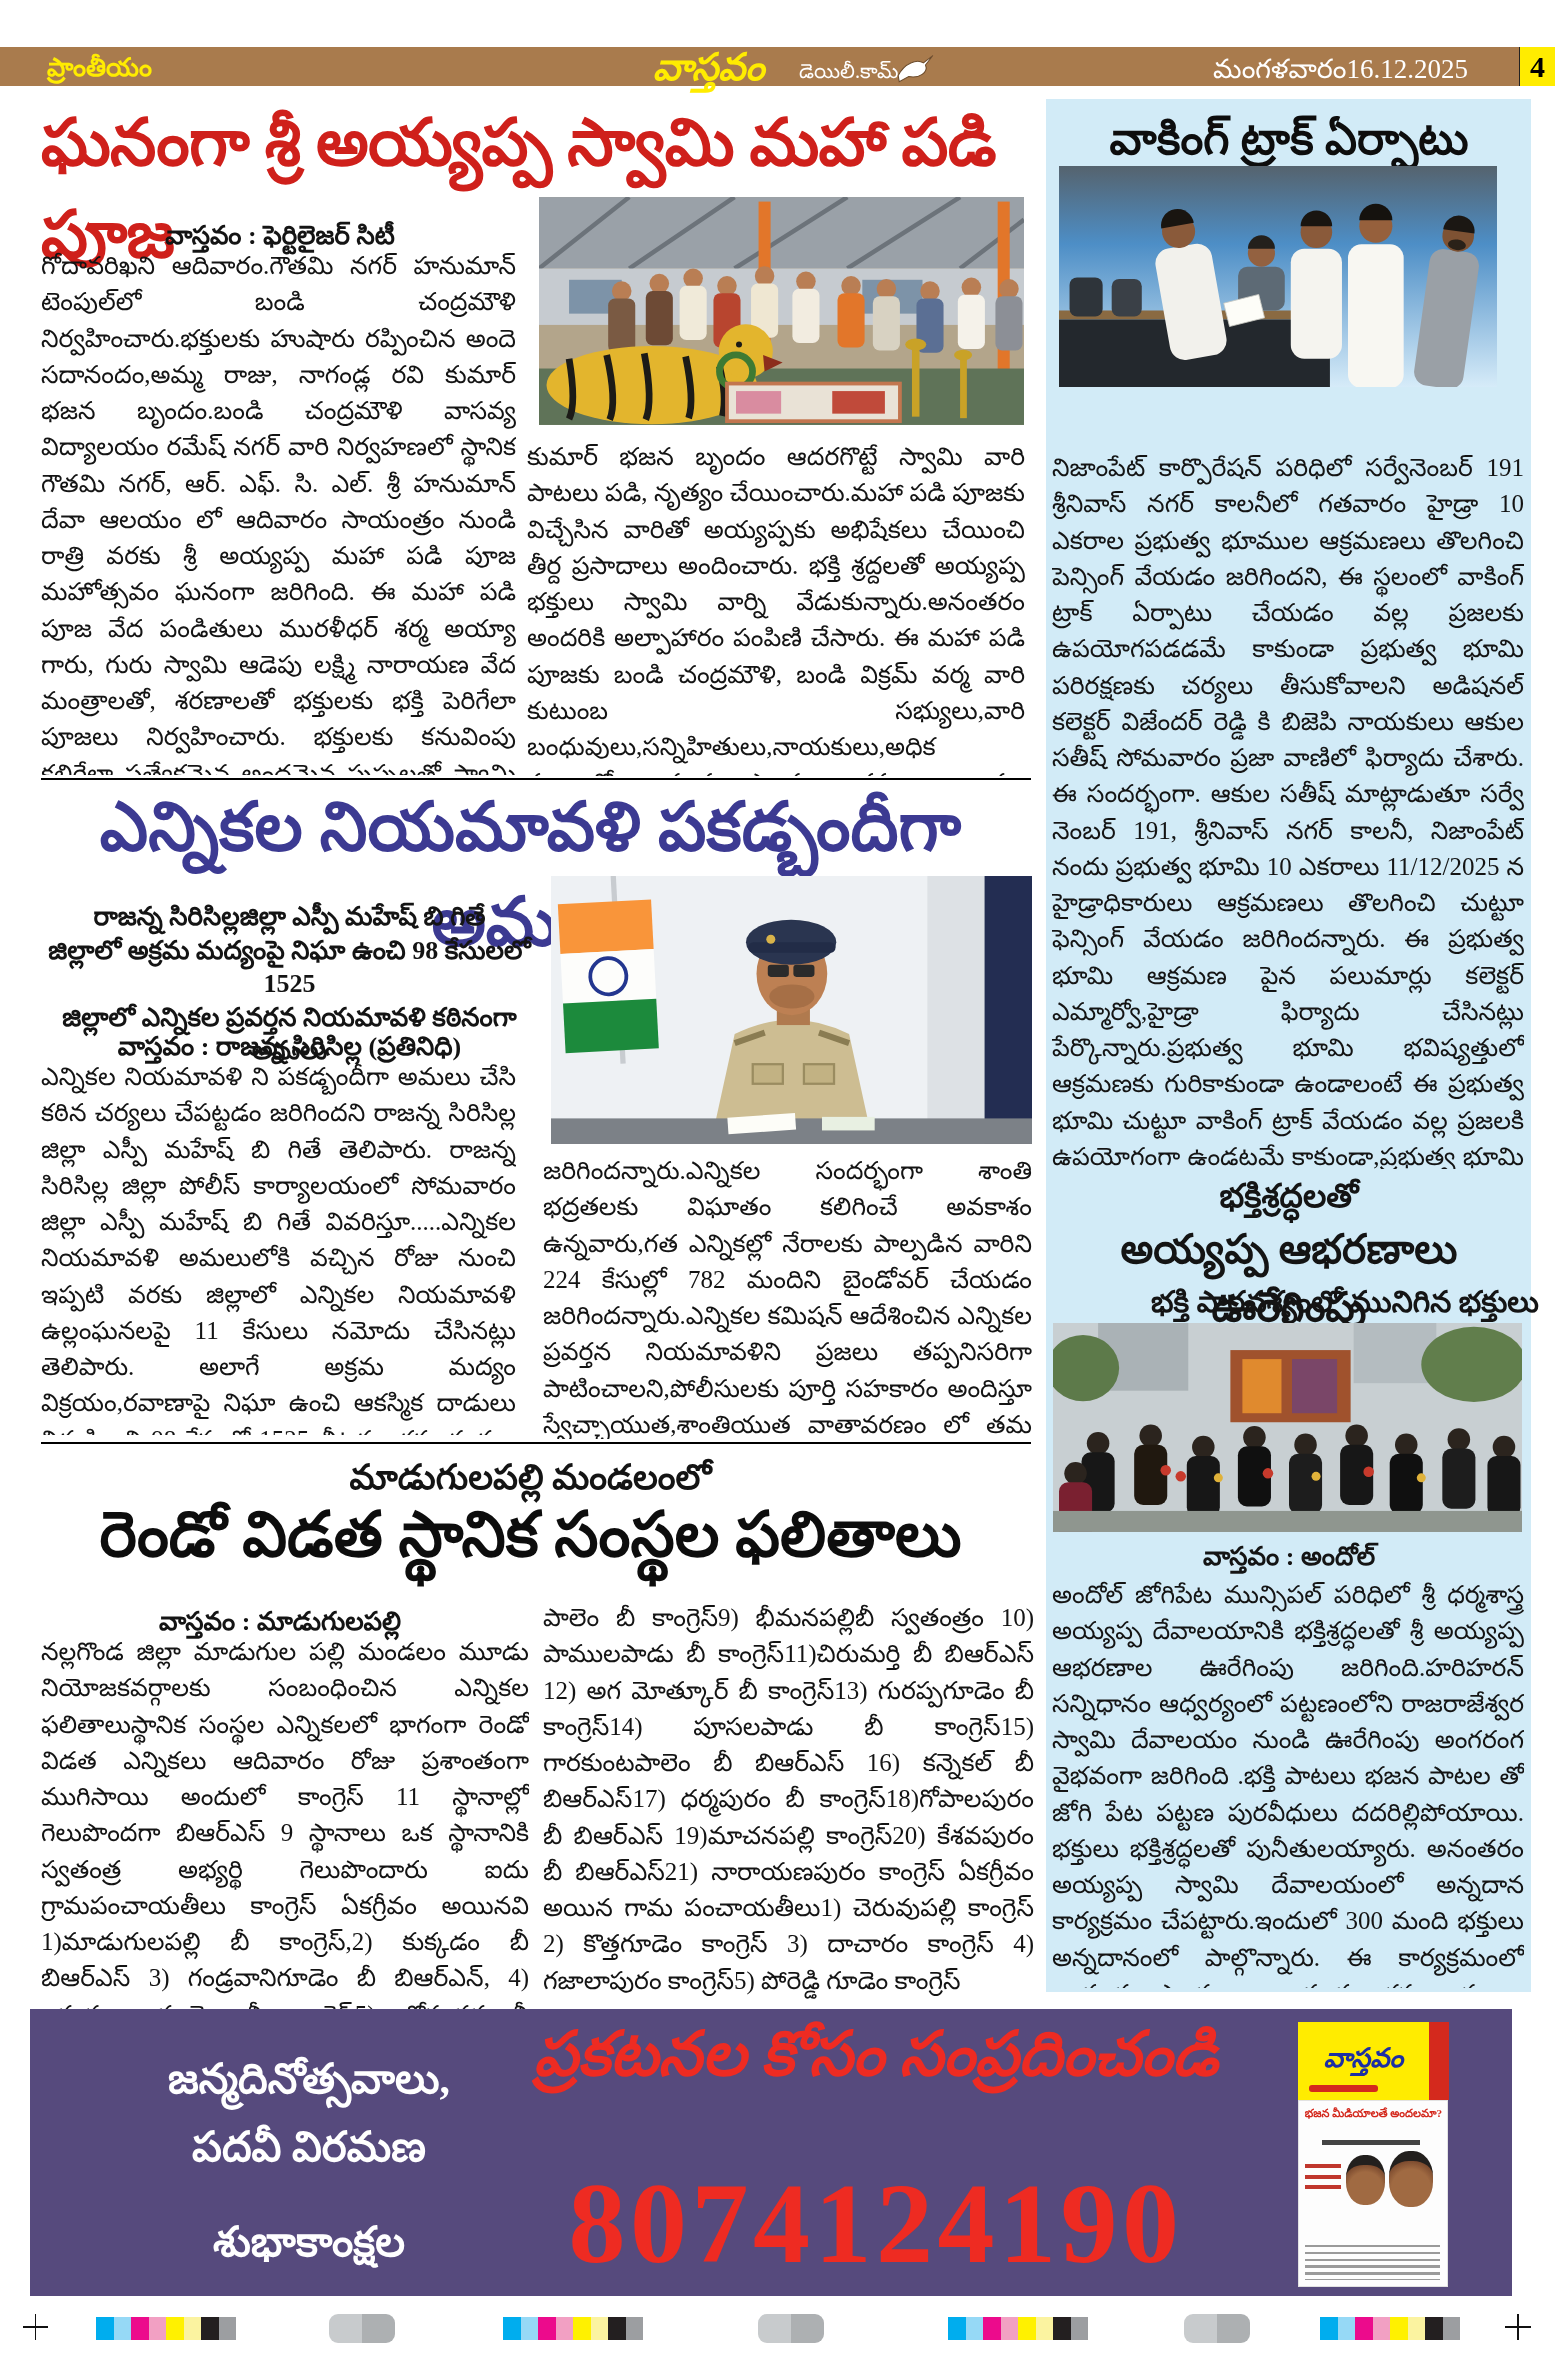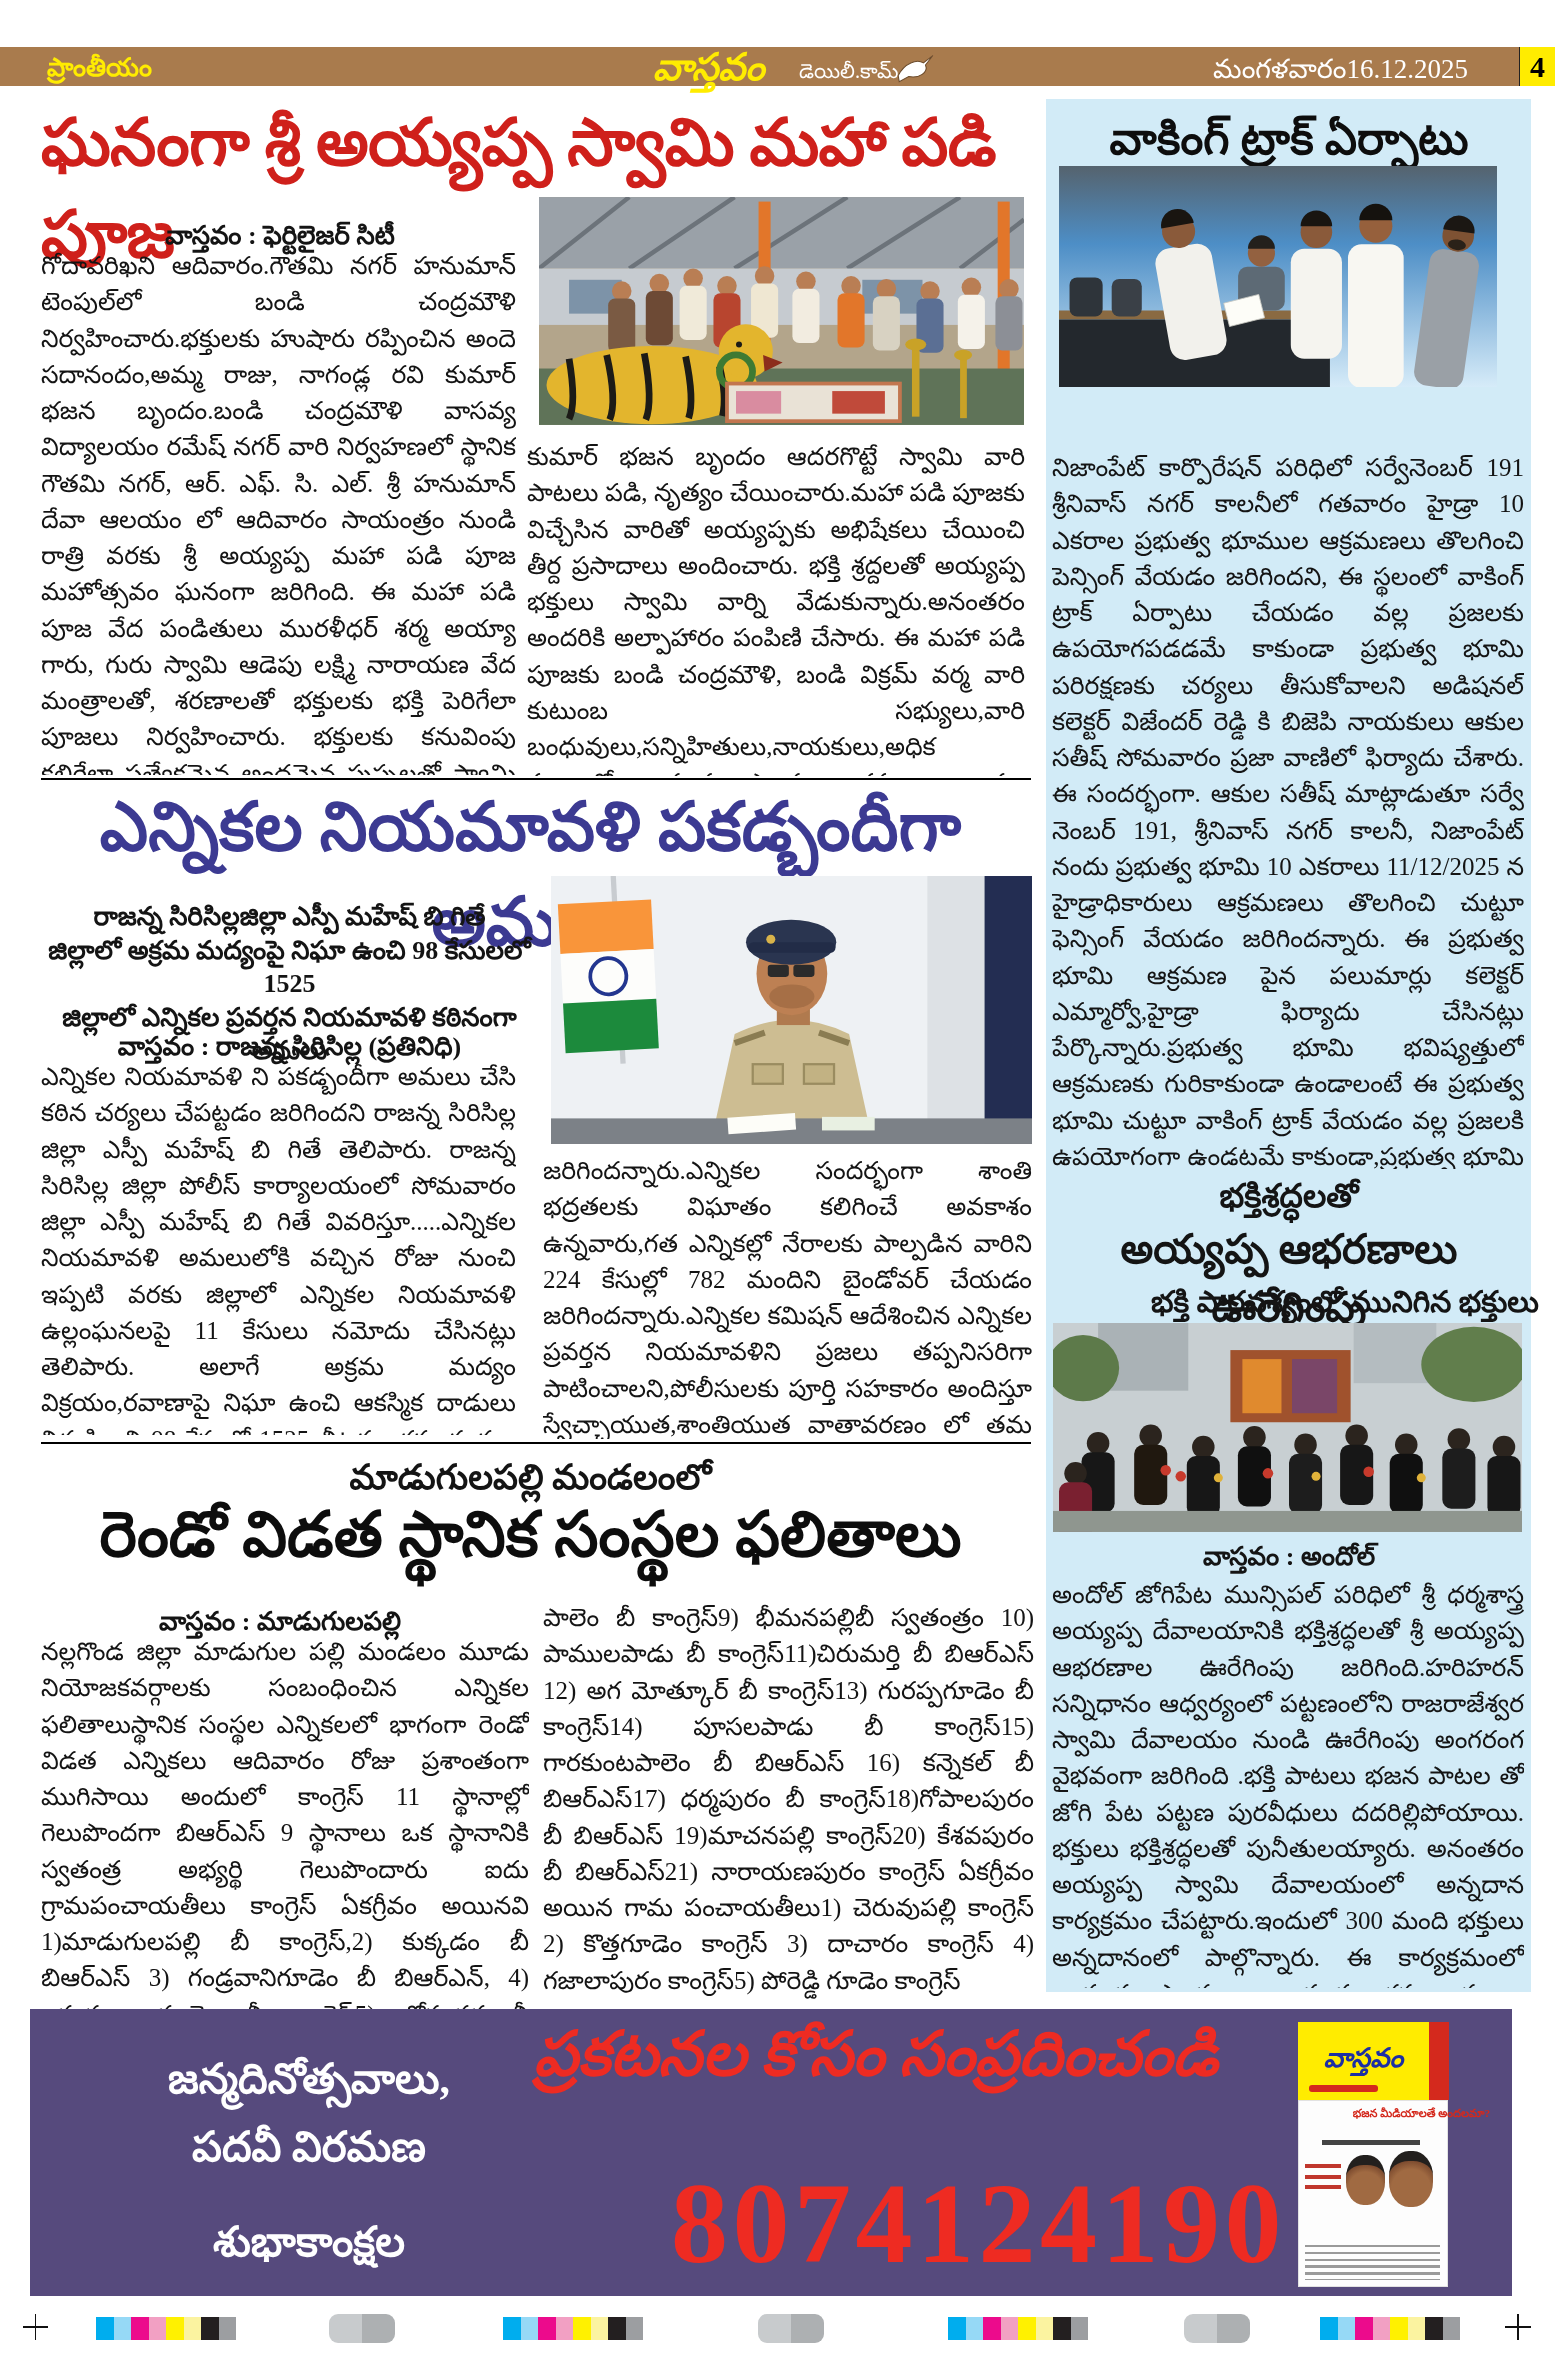--- a/index.html
+++ b/index.html
@@ -60,32 +60,32 @@
   .sb-byline2{left:1052px;top:1542px;width:474px;}
   .sb-body2{left:1052px;top:1577px;width:472px;height:411px;}
 
   
   .banner{left:30px;top:2009px;width:1482px;height:287px;background:var(--banner_purple,#564a7d);}
   .greet{left:68px;width:482px;font-size:42px;font-weight:bold;color:#fff;text-align:center;}
   .g1{top:2055px;} .g2{top:2123px;} .g3{top:2218px;}
   .cta{left:466px;top:2019px;width:820px;font-size:62px;font-weight:bold;font-style:italic;
        color:var(--banner_red,#ee2b22);text-align:center;}
   .phone{left:466px;top:2167px;width:820px;font-size:114px;font-weight:bold;color:var(--banner_red,#ee2b22);
-         text-align:right;letter-spacing:4.5px;line-height:1;}
+         text-align:center;letter-spacing:4.5px;line-height:1;}
 
   
   .thumb{left:1298px;top:2022px;width:150px;height:265px;background:#fff;}
   .thumb-mast{position:absolute;left:0;top:0;width:131px;height:78px;background:#ffec00;
               display:flex;align-items:center;justify-content:center;}
   .thumb-mast span{font-size:27px;font-weight:bold;color:#1d2fa3;font-style:italic;}
   .thumb-redstrip{position:absolute;left:131px;top:0;width:19.6px;height:78px;background:#d4291d;}
   .thumb-under{position:absolute;left:10.5px;top:63px;width:69px;height:6.8px;background:#d4291d;border-radius:3px;}
   .thumb-page{position:absolute;left:0;top:78px;width:150px;height:187px;background:#fdfdfd;border:1.5px solid #e2e2e2;}
   .thumb-headline{position:absolute;left:3px;top:6px;width:143px;font-size:11.3px;font-weight:bold;
-                  color:#d4291d;text-align:center;line-height:1.15;margin-left:48px;}
+                  color:#d4291d;text-align:center;line-height:1.15;}
   .thumb-sub{position:absolute;left:22.6px;top:39px;width:98px;height:5.3px;background:#444;}
   .thumb-face{position:absolute;width:39px;height:50px;border-radius:45%;
               background:radial-gradient(circle at 50% 60%,#a06a42 0 55%,#7b4a2e 80%);border-top:10.5px solid #23201e;}
   .f1{left:47px;top:54px;} .f2{left:90px;top:50px;width:44px;height:56px;}
   .thumb-line{position:absolute;height:3.8px;background:#c0372d;}
   .tl1{left:6px;top:63px;width:36px;} .tl2{left:6px;top:74px;width:36px;} .tl3{left:6px;top:84px;width:36px;}
   .thumb-text{position:absolute;left:6px;bottom:6px;width:135px;height:35px;
               background:repeating-linear-gradient(#9a9a9a 0 2.3px,transparent 2.3px 6.8px);}
 
   

